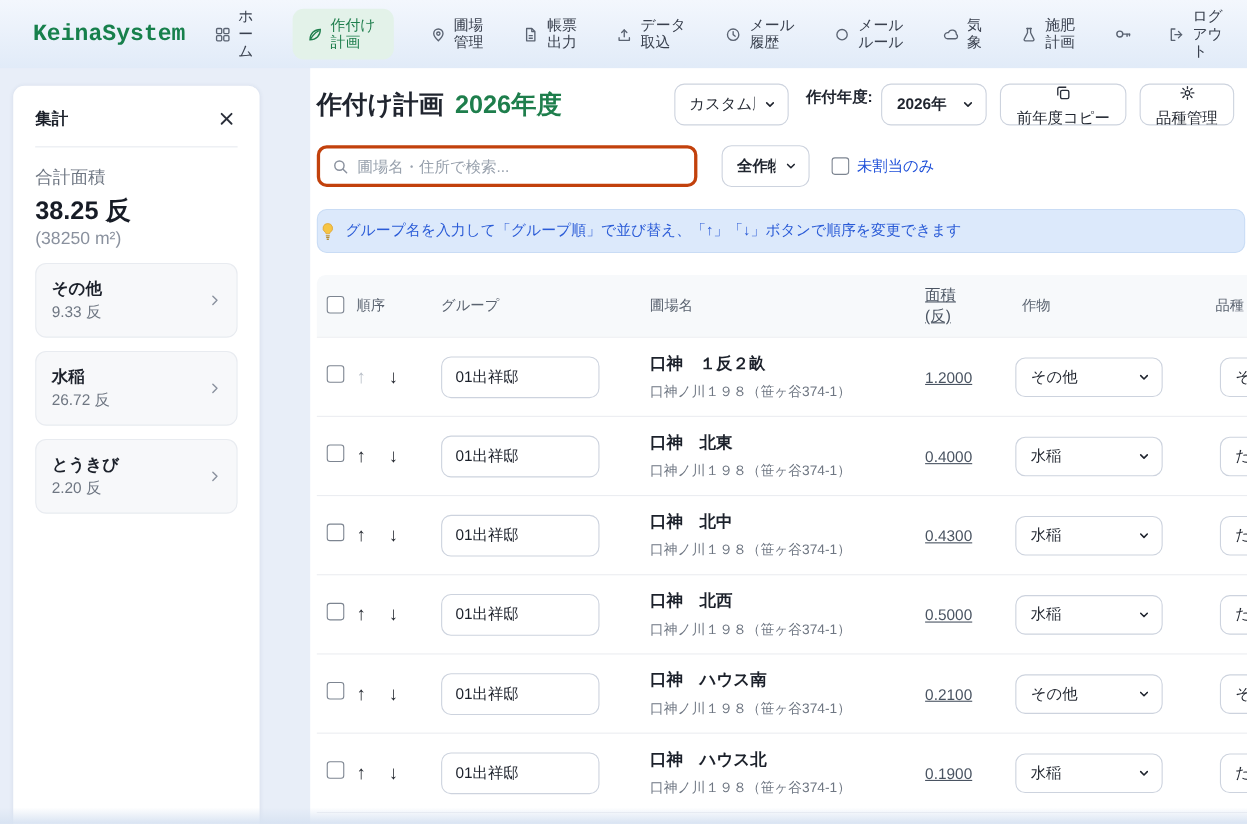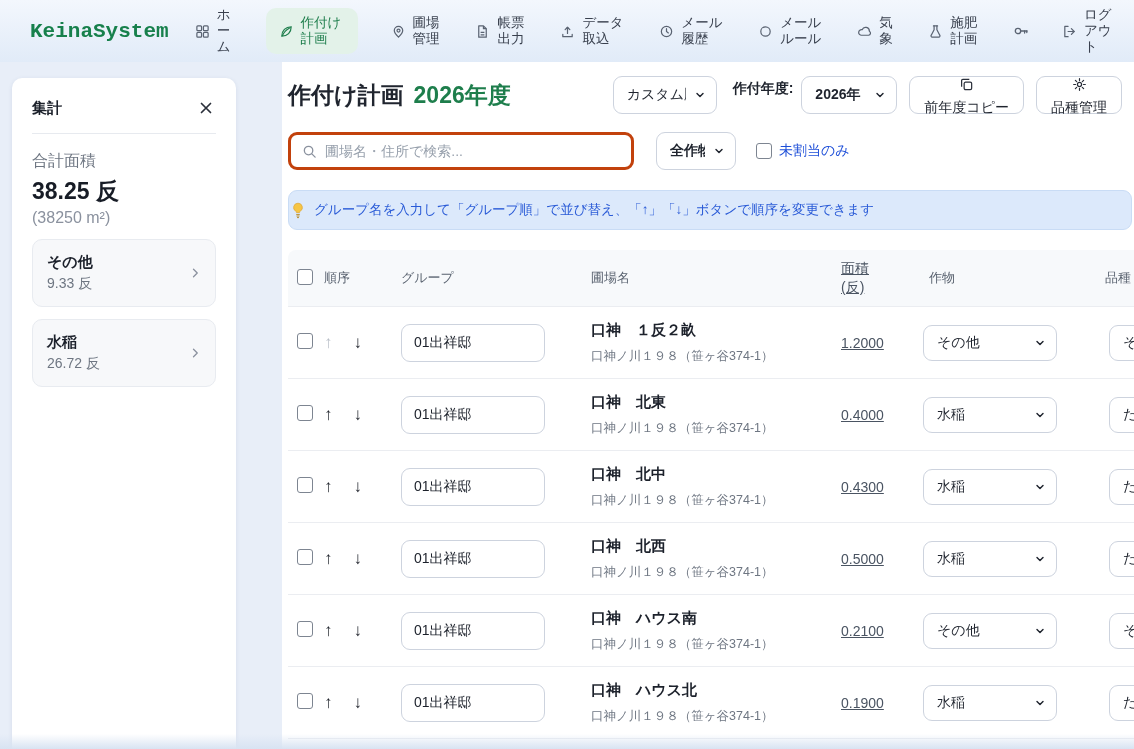--- a/index.html
+++ b/index.html
@@ -286,20 +286,31 @@
       <div class="cname">水稲</div>
       <div class="cval">26.72 反</div>
     </div>
     <span class="chev">
       <svg width="12" height="14" viewBox="0 0 16 16" fill="none" stroke="currentColor" stroke-width="1.7" stroke-linecap="round" stroke-linejoin="round">
           <path d="M6 3l5 5-5 5"></path>
         </svg>
     </span>
   </div>
 
+  <div class="sb-card">
+    <div>
+      <div class="cname">とうきび</div>
+      <div class="cval">2.20 反</div>
+    </div>
+    <span class="chev">
+      <svg width="12" height="14" viewBox="0 0 16 16" fill="none" stroke="currentColor" stroke-width="1.7" stroke-linecap="round" stroke-linejoin="round">
+          <path d="M6 3l5 5-5 5"></path>
+        </svg>
+    </span>
+  </div>
 </div>
 
 <div class="main">
 
   <div class="page-head">
     <span class="page-title">作付け計画</span>
     <span class="page-year">2026年度</span>
     <span class="head-spacer"></span>
 
     <div class="sel sel-sort">

